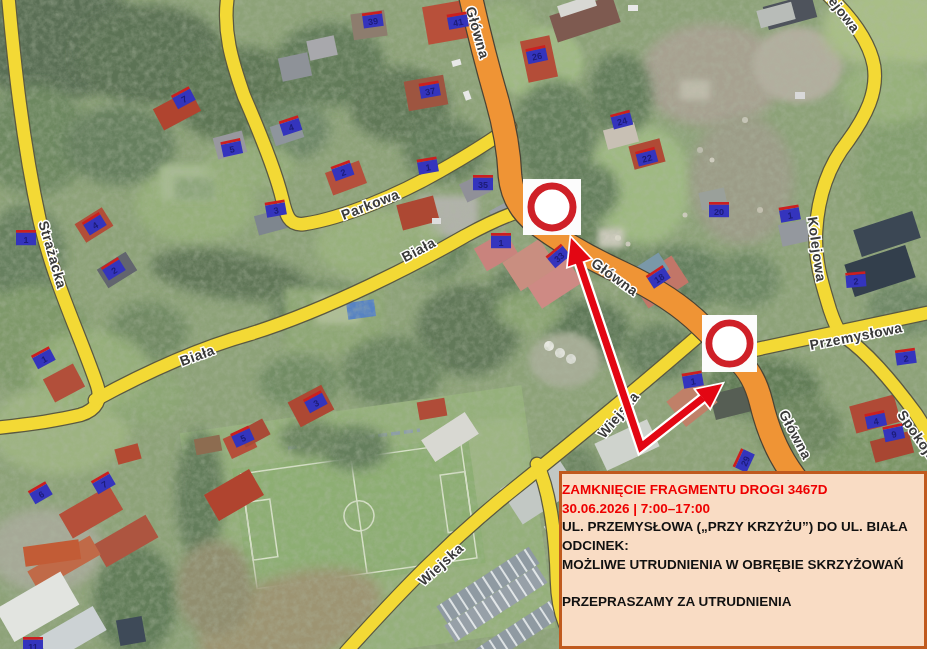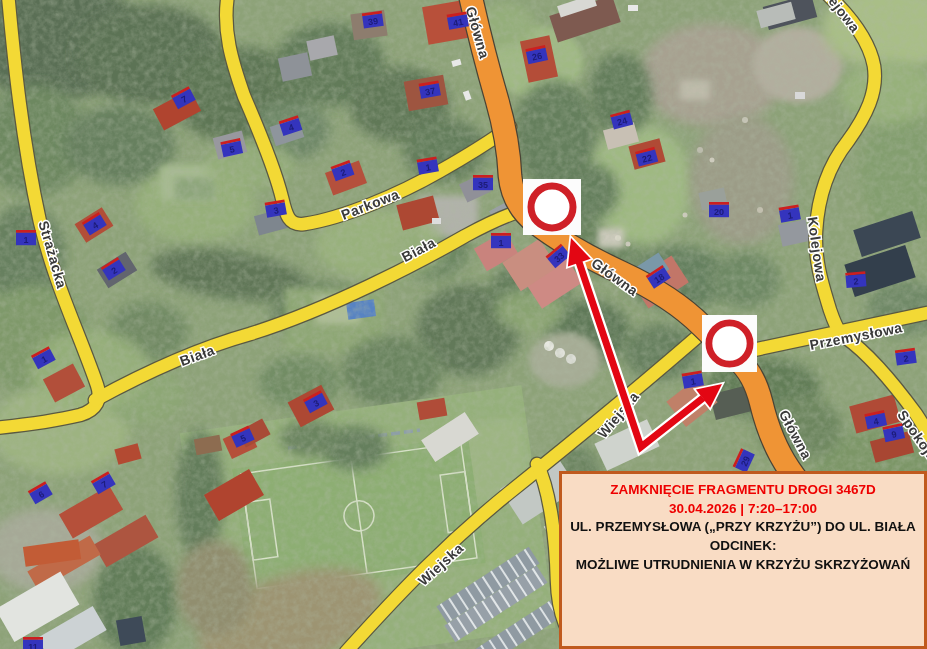--- a/index.html
+++ b/index.html
@@ -1,20 +1,20 @@
 <!DOCTYPE html>
 <html><head>
 <meta charset="utf-8">
 <style>
 html,body{margin:0;padding:0;}
 .wrap{position:relative;width:927px;height:649px;overflow:hidden;background:#7c9467;font-family:"Liberation Sans",sans-serif;}
 .wrap svg{position:absolute;left:0;top:0;}
 .lbl{font-family:"Liberation Sans",sans-serif;font-weight:bold;font-size:14px;fill:#3a3a3a;stroke:#ffffff;stroke-width:2.8px;paint-order:stroke;letter-spacing:0.5px;}
 .mnum{font-family:"Liberation Sans",sans-serif;font-weight:bold;font-size:9px;fill:#1c1c78;text-anchor:middle;}
-.box{position:absolute;left:559px;top:471px;width:368px;height:178px;background:#f9dcc4;border:3px solid #c05a1e;box-sizing:border-box;text-align:center;font-weight:bold;font-size:13.5px;line-height:18.7px;color:#111;padding-top:7px;}
+.box{position:absolute;left:559px;top:471px;width:368px;height:178px;background:#f9dcc4;border:3px solid #c05a1e;box-sizing:border-box;font-weight:bold;font-size:13.5px;line-height:18.7px;color:#111;padding-top:7px;}
 .box .red{color:#ee0000;}
 </style>
 </head>
 <body>
 <div class="wrap">
 <svg width="927" height="649" viewBox="0 0 927 649">
 <defs>
 <filter id="b6" x="-40%" y="-40%" width="180%" height="180%">
           <feGaussianBlur stdDeviation="6"></feGaussianBlur>
         </filter>
@@ -635,24 +635,25 @@
 <polygon points="571,238 590.7,258.8 567.9,266.4" fill="#e30613"></polygon>
 <polygon points="722,384 710.1,407.8 695.9,389.6" fill="#e30613"></polygon>
 </g>
 </g>
 </svg>
 
 <div class="box">
 
 <div class="red">ZAMKNIĘCIE FRAGMENTU DROGI 3467D</div>
 
-<div class="red">30.04.2026 | 7:20–17:00</div>
+<div class="red">30.06.2026 | 7:00–17:00</div>
 
 <div>UL. PRZEMYSŁOWA („PRZY KRZYŻU”) DO UL. BIAŁA</div>
 
 <div>ODCINEK:</div>
 
-<div>MOŻLIWE UTRUDNIENIA W KRZYŻU SKRZYŻOWAŃ</div>
+<div>MOŻLIWE UTRUDNIENIA W OBRĘBIE SKRZYŻOWAŃ</div>
 
 <div>&nbsp;</div>
 
+<div>PRZEPRASZAMY ZA UTRUDNIENIA</div>
 </div>
 </div>
 
 </body></html>

